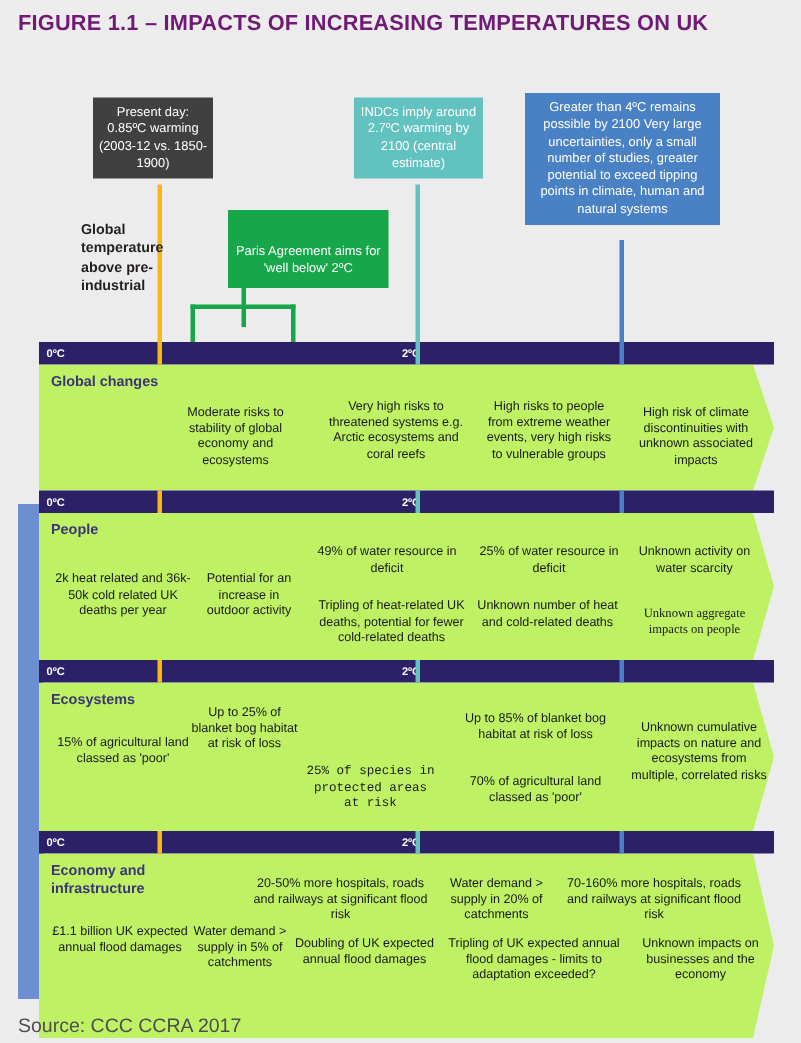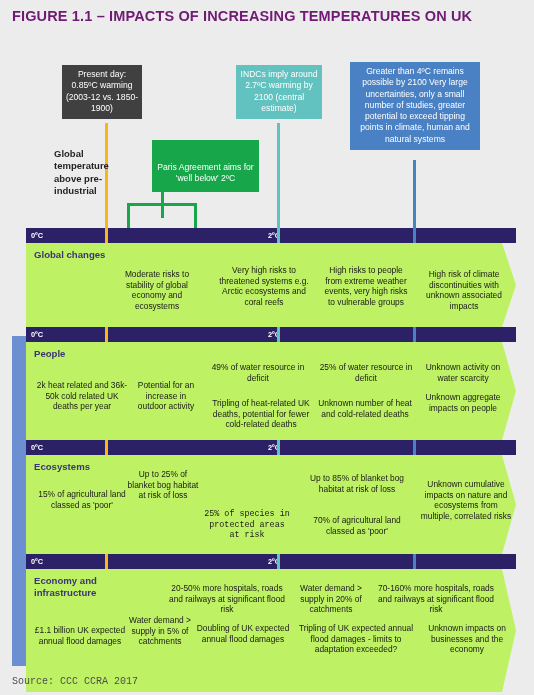--- a/index.html
+++ b/index.html
@@ -131,21 +131,21 @@
   #sec-economy    { top:554px; }
 
   #panel-global     { height:84px; }
   #panel-people     { height:98px; }
   #panel-ecosystems { height:99px; }
   #panel-economy    { height:123px; }
 
   
   #source {
     position:absolute; left:12px; top:676px;
-    font-size:10px; color:#4d4d4d;font-family:Liberation Mono, monospace;
+    font-size:13px; color:#4d4d4d;
   }
 </style>
 </head>
 <body>
 
 <div id="title">FIGURE 1.1 – IMPACTS OF INCREASING TEMPERATURES ON UK</div>
 
 <div class="callout" id="callout-present">Present day: 0.85ºC warming (2003-12 vs. 1850-1900)</div>
 <div class="callout" id="callout-paris">Paris Agreement aims for 'well below' 2ºC</div>
 <div class="callout" id="callout-indc">INDCs imply around 2.7ºC warming by 2100 (central estimate)</div>
@@ -192,21 +192,21 @@
   </div>
   <div class="panel" id="panel-people">
     <div class="panel-title">People</div>
     <div class="cell" style="left:8px;   top:38px; width:96px;">2k heat related and 36k-50k cold related UK deaths per year</div>
     <div class="cell" style="left:108px; top:38px; width:64px;">Potential for an increase in outdoor activity</div>
     <div class="cell" style="left:178px; top:20px; width:108px;">49% of water resource in deficit</div>
     <div class="cell" style="left:292px; top:20px; width:96px;">25% of water resource in deficit</div>
     <div class="cell" style="left:390px; top:20px; width:94px;">Unknown activity on water scarcity</div>
     <div class="cell" style="left:178px; top:56px; width:114px;">Tripling of heat-related UK deaths, potential for fewer cold-related deaths</div>
     <div class="cell" style="left:292px; top:56px; width:94px;">Unknown number of heat and cold-related deaths</div>
-    <div class="cell" style="left:390px; top:50px; width:94px;">Unknown aggregate impacts on people</div>
+    <div class="cell" style="left:390px; top:62px; width:94px;font-family:Liberation Serif, serif;">Unknown aggregate impacts on people</div>
   </div>
 </div>
 
 <div class="section" id="sec-ecosystems">
   <div class="scale-bar">
     <div class="tick t0">0ºC</div>
     <div class="tick t2">2ºC</div>
     <div class="tick t4">4ºC</div>
     <div class="mark m-yellow"></div>
     <div class="mark m-teal"></div>
@@ -227,21 +227,21 @@
   <div class="scale-bar">
     <div class="tick t0">0ºC</div>
     <div class="tick t2">2ºC</div>
     <div class="tick t4">4ºC</div>
     <div class="mark m-yellow"></div>
     <div class="mark m-teal"></div>
     <div class="mark m-blue"></div>
   </div>
   <div class="panel" id="panel-economy">
     <div class="panel-title" style="width:92px;">Economy and infrastructure</div>
-    <div class="cell" style="left:8px;   top:46px; width:92px;margin-top:10px;">£1.1 billion UK expected annual flood damages</div>
+    <div class="cell" style="left:8px;   top:46px; width:92px;">£1.1 billion UK expected annual flood damages</div>
     <div class="cell" style="left:100px; top:46px; width:68px;">Water demand &gt; supply in 5% of catchments</div>
     <div class="cell" style="left:140px; top:14px; width:122px;">20-50% more hospitals, roads and railways at significant flood risk</div>
     <div class="cell" style="left:170px; top:54px; width:94px;">Doubling of UK expected annual flood damages</div>
     <div class="cell" style="left:264px; top:14px; width:82px;">Water demand &gt; supply in 20% of catchments</div>
     <div class="cell" style="left:348px; top:14px; width:124px;">70-160% more hospitals, roads and railways at significant flood risk</div>
     <div class="cell" style="left:266px; top:54px; width:128px;">Tripling of UK expected annual flood damages - limits to adaptation exceeded?</div>
     <div class="cell" style="left:396px; top:54px; width:90px;">Unknown impacts on businesses and the economy</div>
   </div>
 </div>
 

